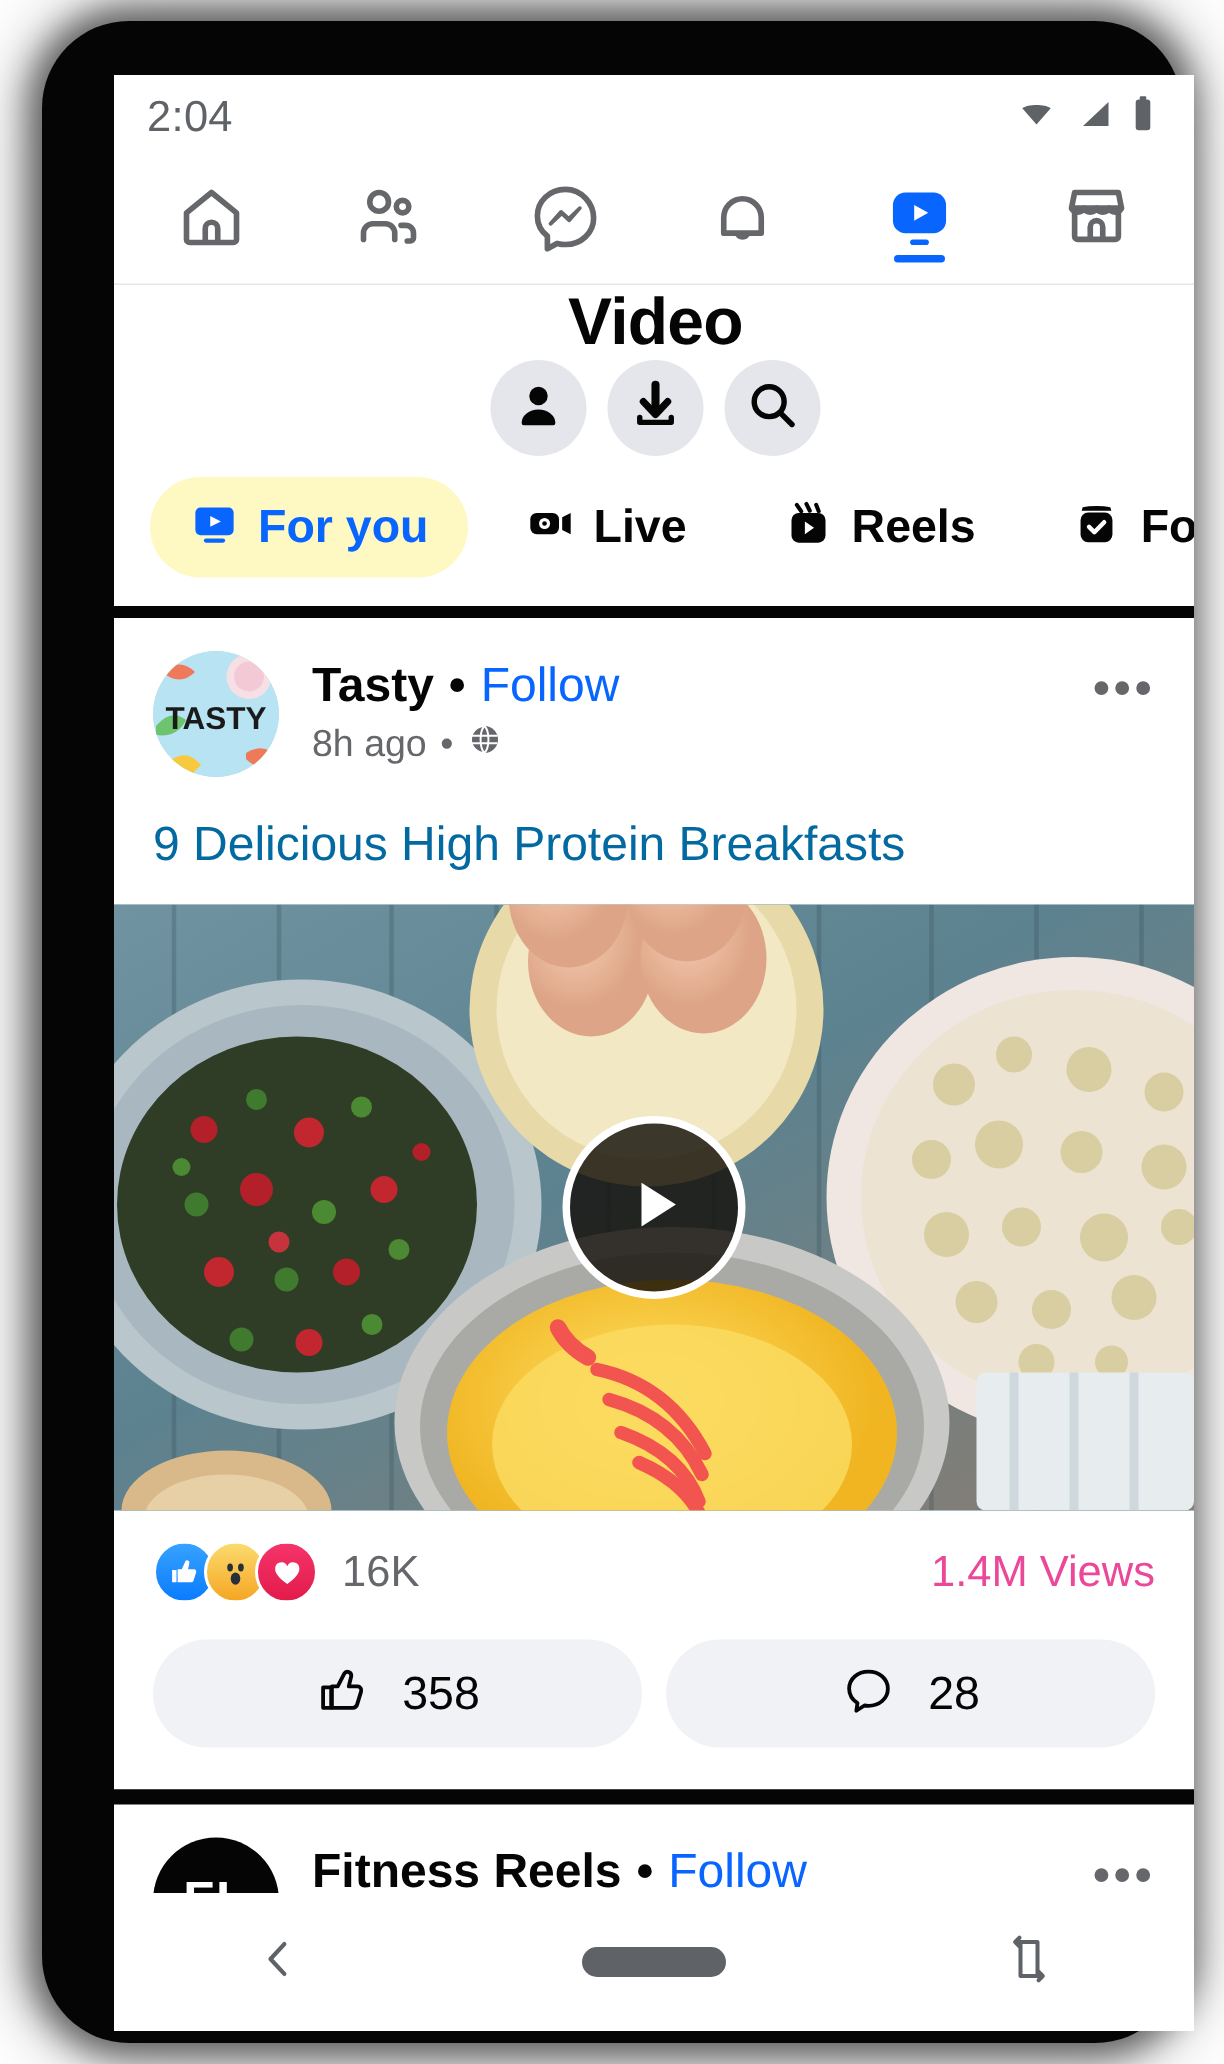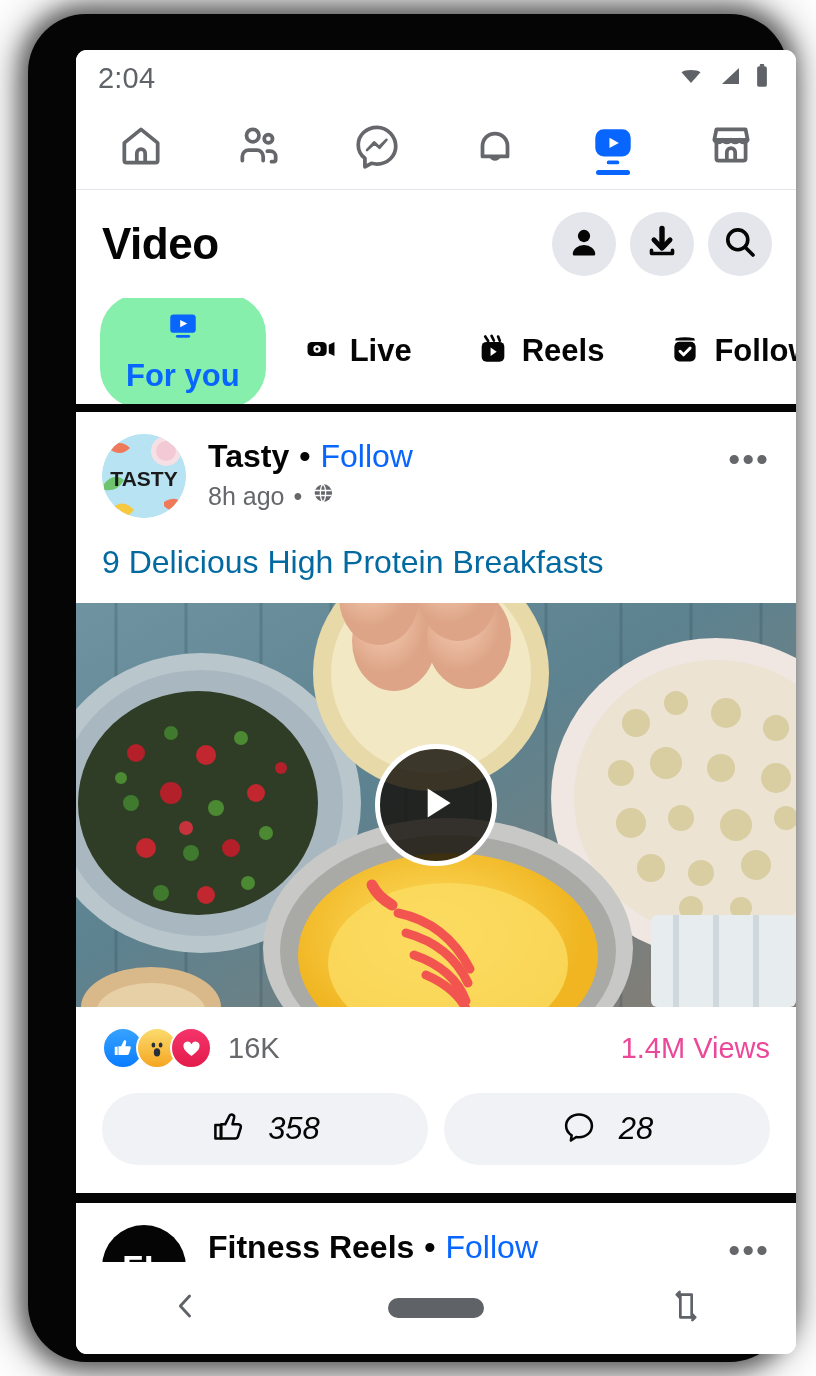--- a/index.html
+++ b/index.html
@@ -28,21 +28,20 @@
                 0 0 46px 16px rgba(0,0,0,0.22);
   }
   #phone-screen {
     position: absolute;
     left: 48px;
     top: 36px;
     width: 720px;
     height: 1304px;
     background: #ffffff;
     overflow: hidden;
-    border-radius: 11px;
   }
 
   
   .status-bar {
     height: 56px;
     background: #ffffff;
     display: flex;
     align-items: center;
     justify-content: space-between;
     padding: 0 26px 0 22px;
@@ -93,20 +92,21 @@
 
   
   .video-header {
     height: 108px;
     background: #ffffff;
     display: flex;
     align-items: center;
     justify-content: space-between;
     padding: 0 24px 0 26px;
     box-sizing: border-box;
+    flex-direction: column;
   }
   .page-title {
     font-size: 44px;
     font-weight: bold;
     color: #050505;
     letter-spacing: -0.5px;
   }
   .header-actions {
     display: flex;
     gap: 14px;
@@ -135,22 +135,21 @@
   .tab {
     display: flex;
     align-items: center;
     gap: 12px;
     padding: 14px 26px;
     border-radius: 40px;
     flex: 0 0 auto;
     margin-right: 12px;
   }
   .tab.active {
-    background: #86efac;
-    flex-direction: column;
+    background: #fef9c3;
   }
   .tab-label {
     font-size: 31px;
     font-weight: bold;
     color: #050505;
   }
   .tab.active .tab-label { color: #0866ff; }
 
   
   .feed {
@@ -295,21 +294,20 @@
   }
   .action-btn {
     flex: 1;
     height: 72px;
     border-radius: 40px;
     background: #f0f2f5;
     display: flex;
     align-items: center;
     justify-content: center;
     gap: 22px;
-    font-style: italic;
   }
   .action-label {
     font-size: 31px;
     color: #050505;
     font-weight: 500;
   }
 
   
   .system-nav {
     position: absolute;

